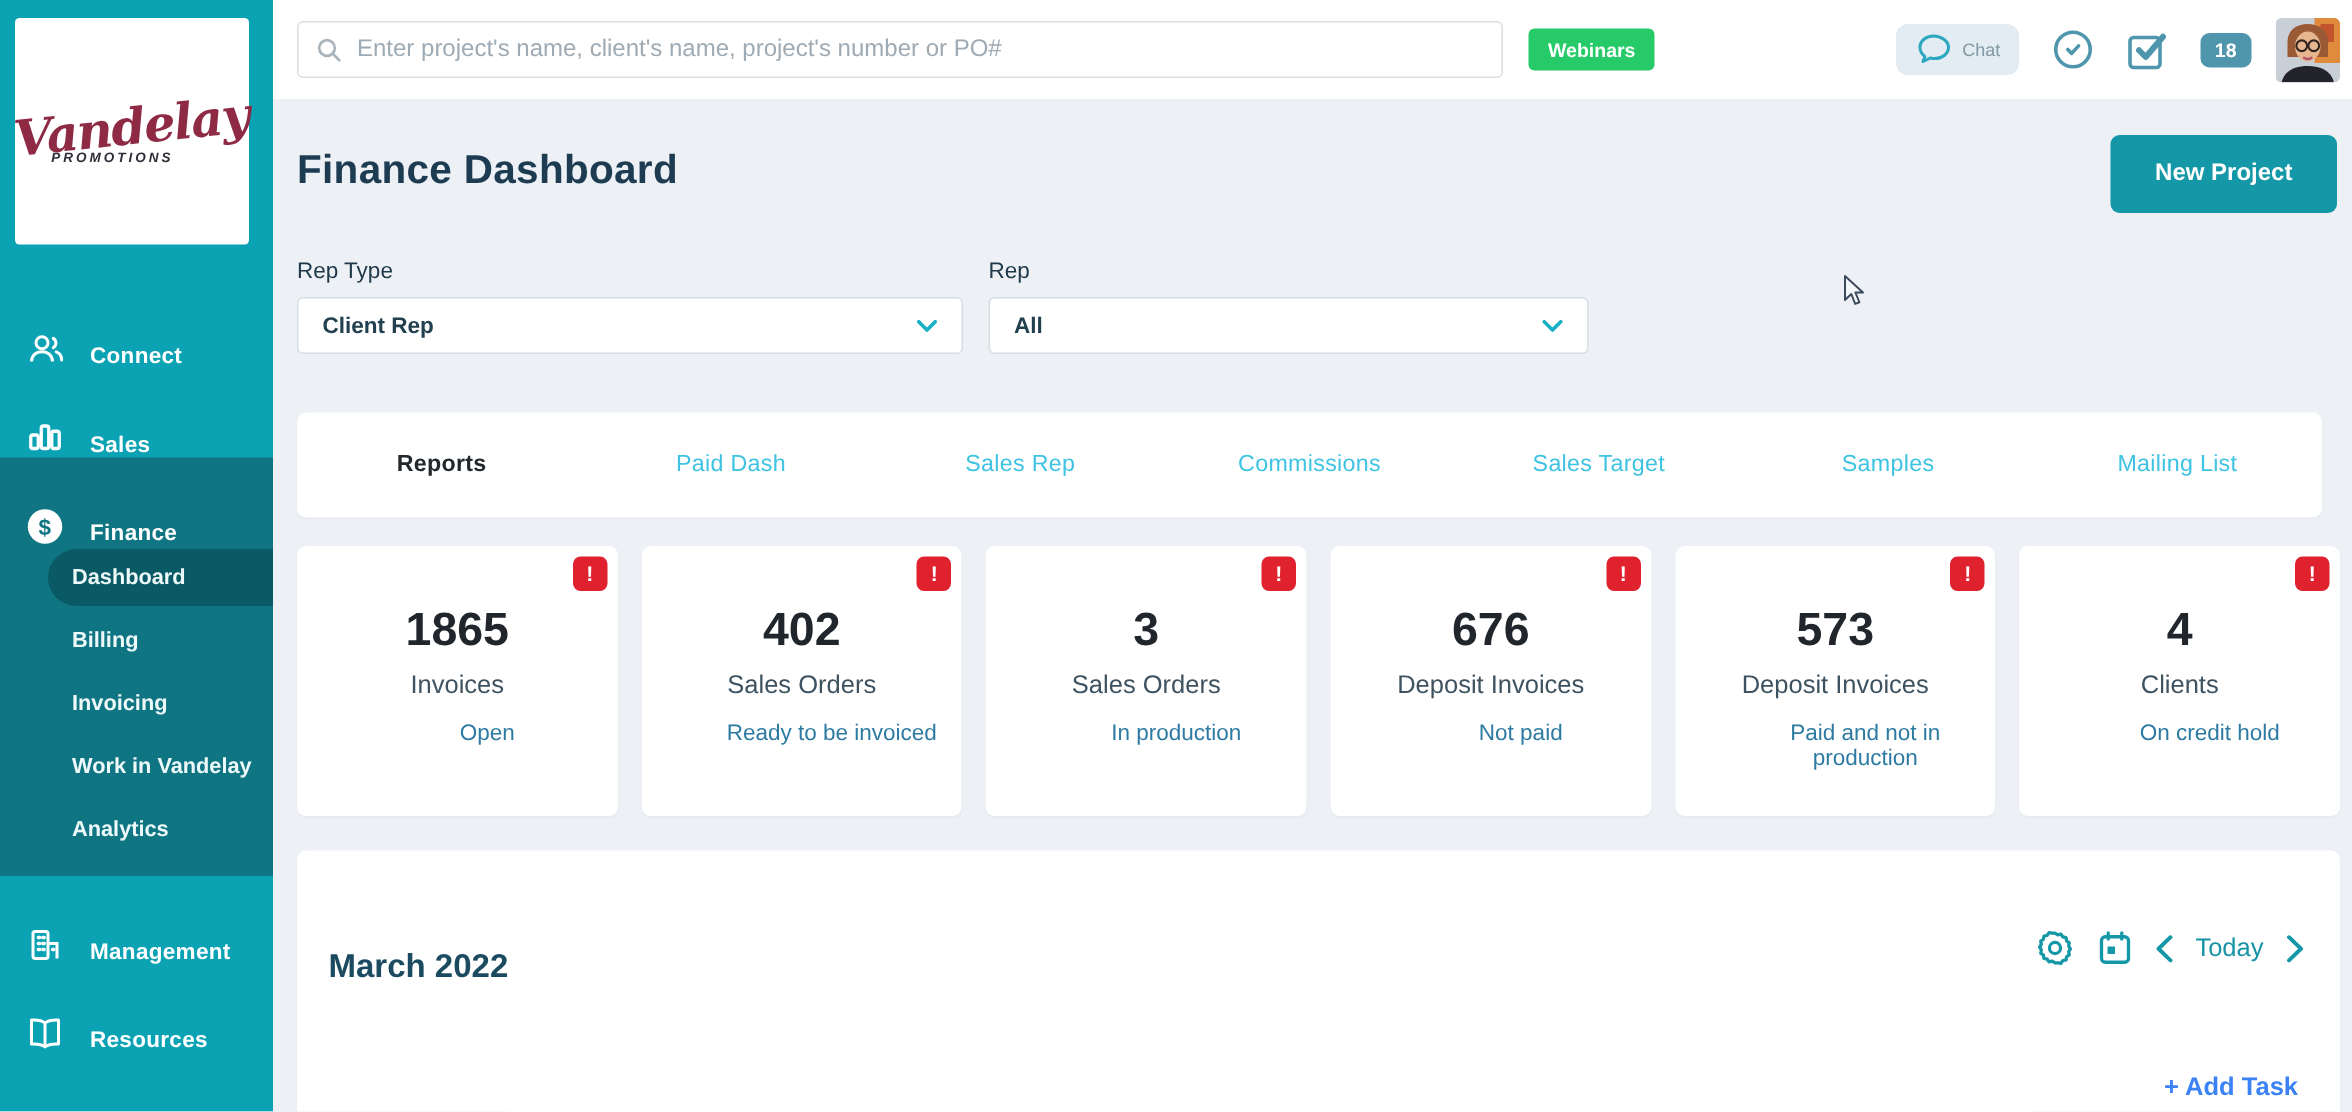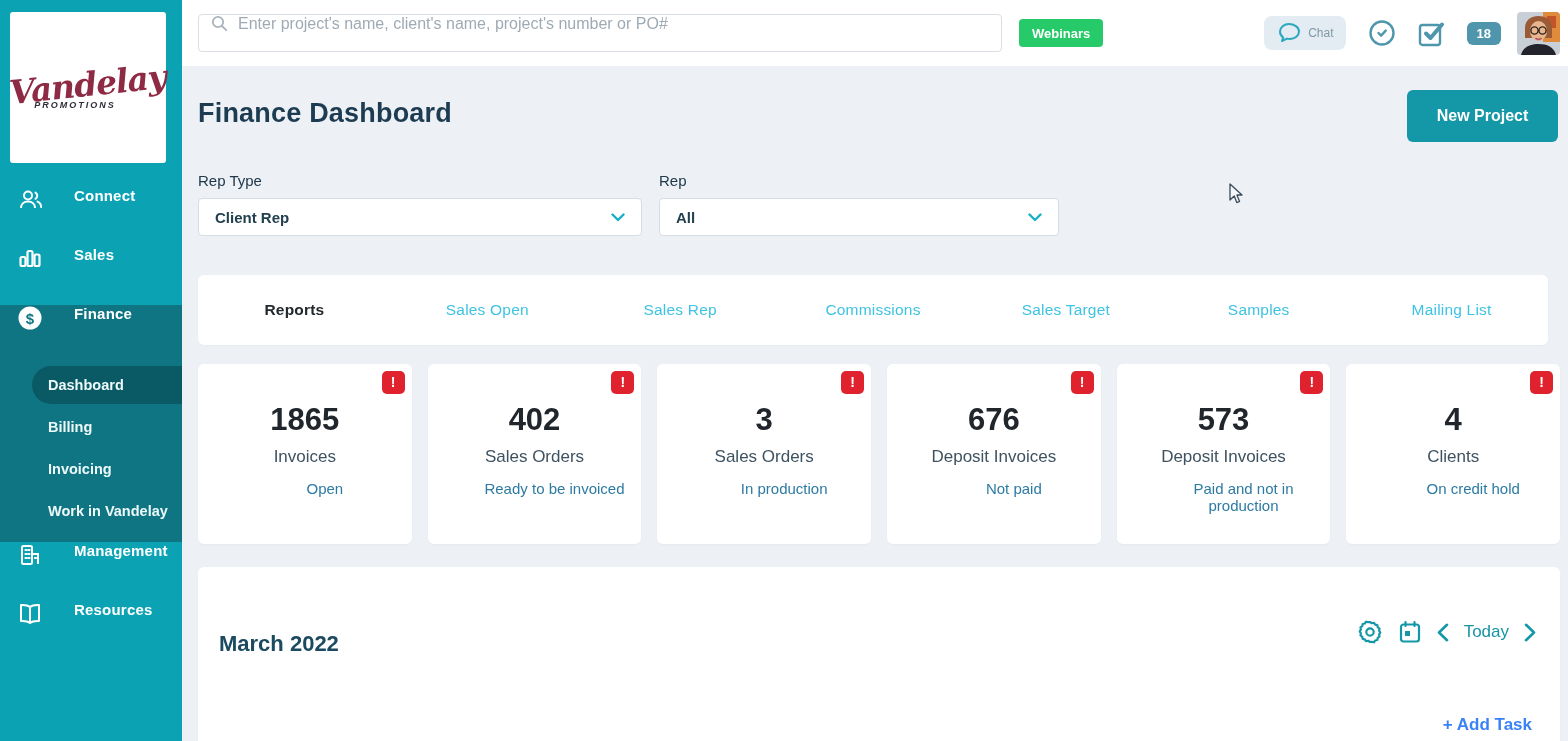--- a/index.html
+++ b/index.html
@@ -27,21 +27,21 @@
     font-size: 33px; color: #8e2a44; transform: rotate(-6deg);
     letter-spacing: -1px;
   }
   .logo-sub {
     font-size: 9px; font-weight: bold; color: #2e2e38;
     letter-spacing: 2px; margin-top: -4px; margin-left: -26px;
     font-style: italic;
   }
   .nav { margin-top: 24px; }
   .nav-item {
-    height: 59px; display: flex; align-items: flex-start; gap: 31px;
+    height: 59px; display: flex; align-items: flex-end; gap: 17px;
     padding-left: 17px; font-size: 15px; font-weight: bold; cursor: pointer;
     letter-spacing: .2px;
   }
   .nav-item .ic { width: 26px; height: 26px; display:flex; align-items:center; justify-content:center; }
   .nav-item svg { display:block; }
   .finance-group { background: #0f7583; padding-bottom: 10px; }
   .sub-item {
     height: 42px; display:flex; align-items:center;
     padding-left: 48px; font-size: 14.5px; color: #eef9fa; cursor: pointer; font-weight: 700;
   }
@@ -51,21 +51,21 @@
   }
 
   
   .main { flex: 1; display: flex; flex-direction: column; min-width: 0; }
   .topbar {
     height: 66px; background: #fff; display: flex; align-items: center;
     padding: 0 8px 0 16px; flex: 0 0 66px;
   }
   .search-box {
     width: 804px; height: 38px; border: 1px solid #d9dfe5; border-radius: 4px;
-    display: flex; align-items: flex-start; padding: 0 12px; gap: 10px; background:#fff;
+    display: flex; align-items: center; padding: 0 12px; gap: 10px; background:#fff;
   }
   .search-box svg { flex: 0 0 auto; }
   .search-box input {
     border: none; outline: none; flex: 1; font-size: 16px;
     font-family: "Liberation Sans", sans-serif; color: #42525e;
   }
   .search-box input::placeholder { color: #9fabb4; }
   .btn-webinars {
     margin-left: 17px; height: 28px; padding: 0 13px; border: none; border-radius: 4px;
     background: #26ca68; color: #fff; font-weight: bold; font-size: 13px; cursor: pointer;
@@ -204,20 +204,23 @@
           <span>Dashboard</span>
         </div>
         <div class="sub-item">
           <span>Billing</span>
         </div>
         <div class="sub-item">
           <span>Invoicing</span>
         </div>
         <div class="sub-item">
           <span>Work in Vandelay</span>
+        </div>
+        <div class="sub-item">
+          <span>Analytics</span>
         </div>
       </div>
 
       <div class="nav-item">
         <span class="ic">
           <svg width="24" height="24" viewBox="0 0 24 24" fill="none" stroke="#fff" stroke-width="2">
             <rect x="4" y="3" width="10" height="18" rx="1.5"></rect>
             <path d="M14 11h6v10"></path>
             <path d="M7.5 7h1M10.5 7h1M7.5 11h1M10.5 11h1M7.5 15h1M10.5 15h1M17 15h1" stroke-linecap="round" stroke-width="2.2"></path>
           </svg>
@@ -313,21 +316,21 @@
             <span class="val">All</span>
             <svg width="14" height="9" viewBox="0 0 14 9" fill="none" stroke="#17b0c4" stroke-width="2.4" stroke-linecap="round" stroke-linejoin="round">
                 <path d="M1.5 1.5L7 7l5.5-5.5"></path>
               </svg>
           </div>
         </div>
       </div>
 
       <div class="tabs-card">
         <div class="tab active">Reports</div>
-        <div class="tab">Sales Open</div>
+        <div class="tab">Paid Dash</div>
         <div class="tab">Sales Rep</div>
         <div class="tab">Commissions</div>
         <div class="tab">Sales Target</div>
         <div class="tab">Samples</div>
         <div class="tab">Mailing List</div>
       </div>
 
       <div class="stats">
 
         <div class="stat-card">

